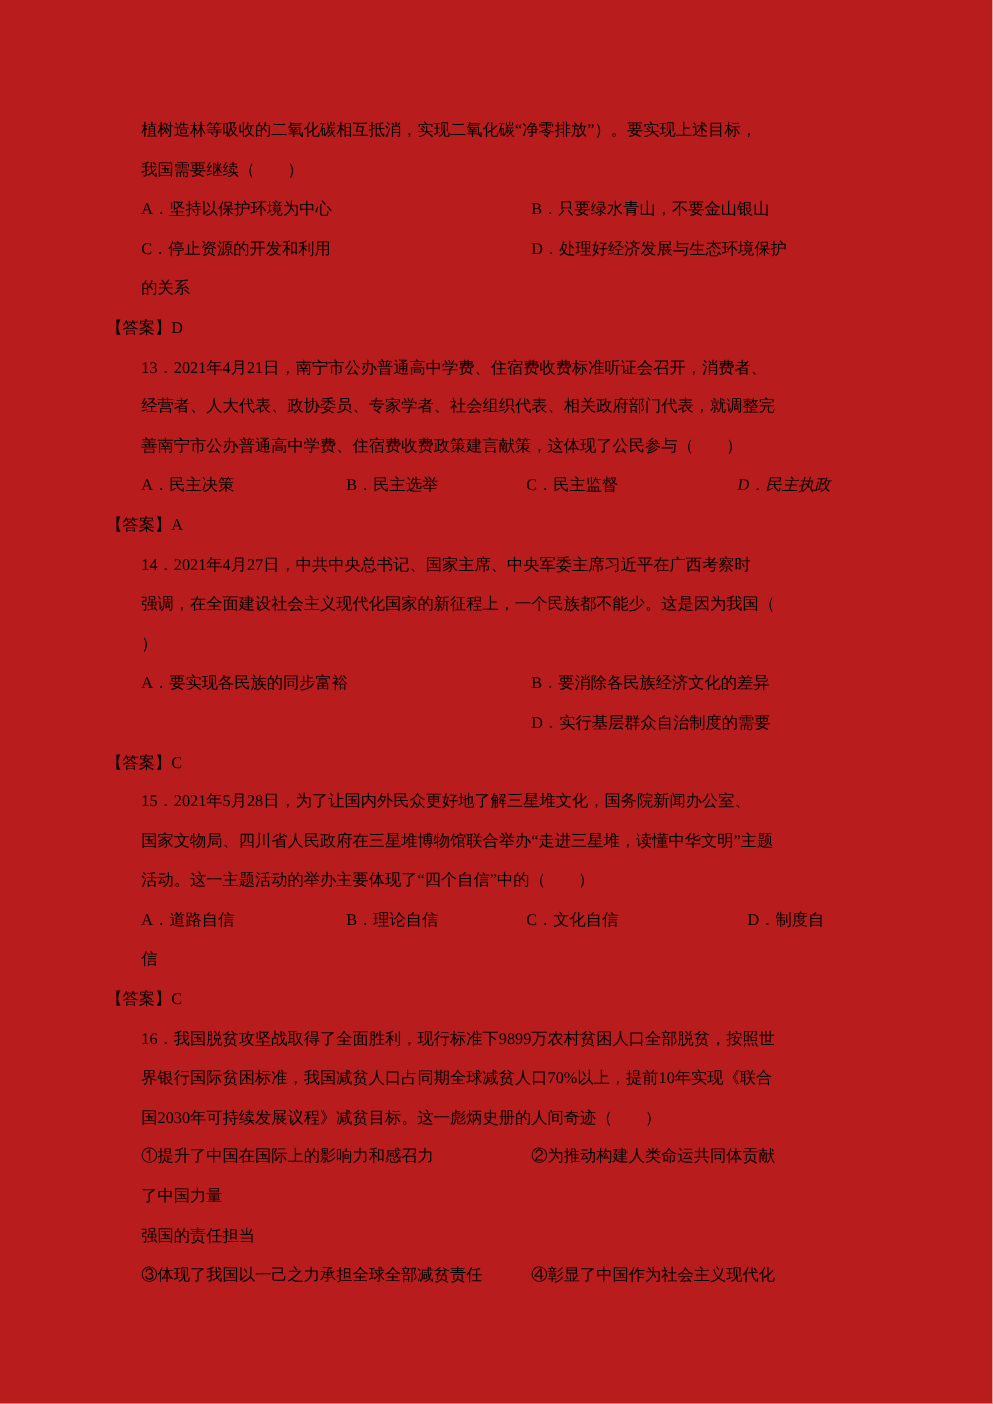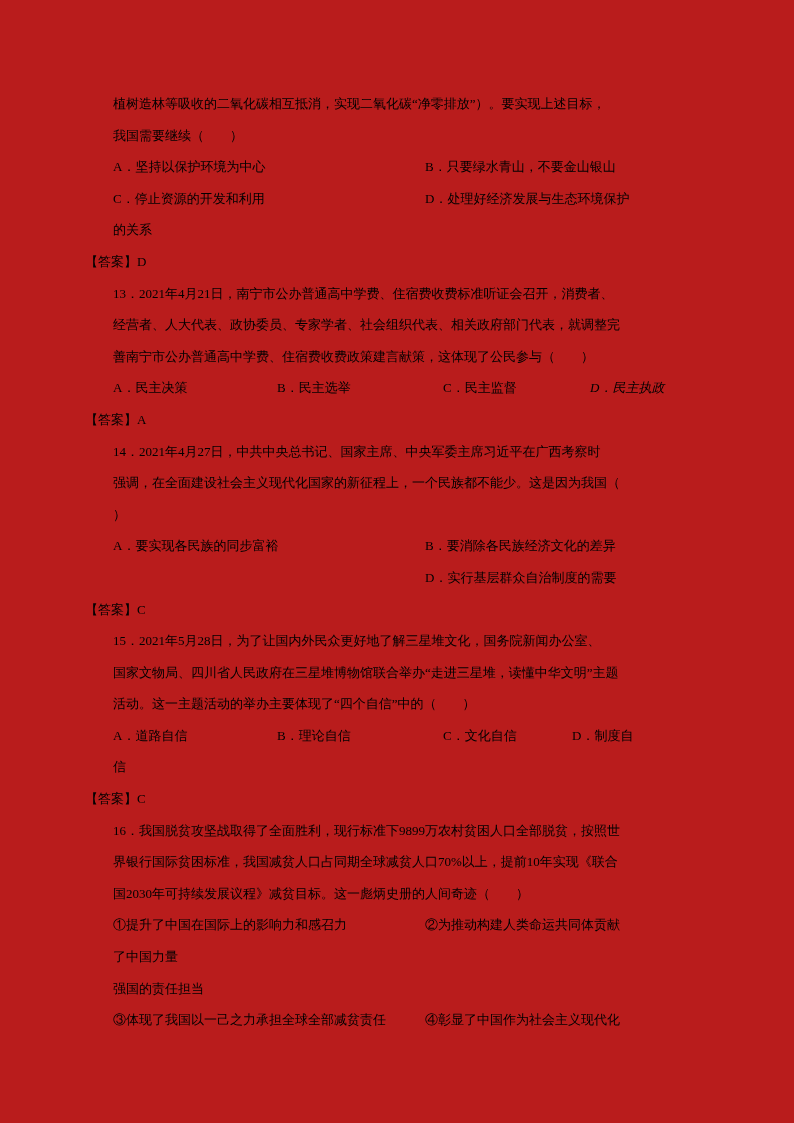--- a/index.html
+++ b/index.html
@@ -34,24 +34,24 @@
   }
   .seg {
     position: absolute;
     top: 0;
     white-space: nowrap;
     line-height: 31.6px;
   }
   
   .c-a   { left: 28px;  }   
   .c-b4  { left: 192px; text-align: right; }   
-  .c-c4  { left: 358px; }   
+  .c-c4  { left: 336px; }   
   .c-d4  { left: 505px; font-style: italic; }   
   .c-b2  { left: 340px; }   
-  .c-d15 { left: 487px; }   
+  .c-d15 { left: 513px; }   
   .answer {
     padding-left: 0;
     font-family: Liberation Serif, serif;
   }
 </style>
 </head>
 <body>
 
 <div class="page">
   <div class="content">

